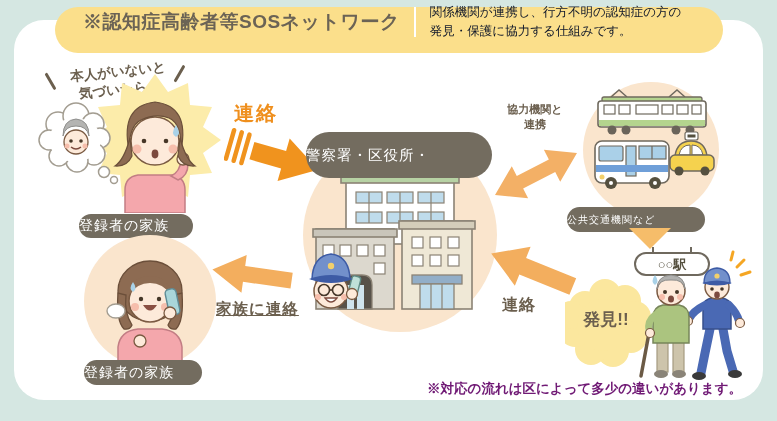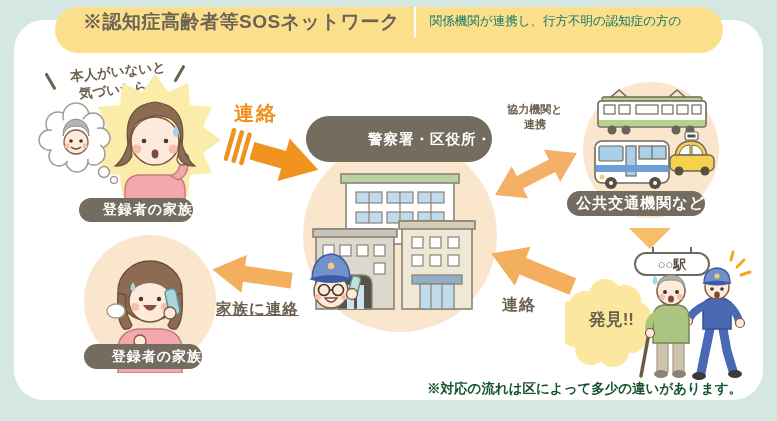--- a/index.html
+++ b/index.html
@@ -4,43 +4,44 @@
 <style>
   html,body{margin:0;padding:0;}
   .stage{position:relative;width:777px;height:421px;background:#d5e7e2;overflow:hidden;
          font-family:"Liberation Sans",sans-serif;}
   .abs{position:absolute;}
   .panel{background:#ffffff;border-radius:30px;}
   .header{background:#fbdf8b;border-radius:23px;display:flex;align-items:center;
           box-sizing:border-box;padding:0 12px 17px 28px;gap:14px;}
   .header-title{font-size:19px;font-weight:bold;color:#6b6355;letter-spacing:.5px;white-space:nowrap;}
   .header-divider{width:2px;height:30px;background:#ffffff;flex:0 0 auto;}
-  .header-desc{font-size:12.5px;color:#0f766e;line-height:1.45;}
+  .header-desc{font-size:12.5px;color:#0f172a;line-height:1.45;}
   .pill{background:#736c5f;color:#ffffff;border-radius:999px;display:flex;flex-direction:column;
-        align-items:flex-end;justify-content:center;font-weight:bold;letter-spacing:1px;
-        text-align:center;box-sizing:border-box;}
+        align-items:flex-start;justify-content:center;font-weight:normal;letter-spacing:1px;
+        text-align:center;box-sizing:border-box;margin-top:16px;}
   .brown{color:#6b5f4e;font-weight:bold;}
   .callout{transform:rotate(-6deg);text-align:center;font-size:13.5px;line-height:1.3;}
   .tickmark{width:2.5px;height:19px;background:#6b5f4e;border-radius:2px;}
   .orange-label{color:#ef8f1d;font-weight:bold;font-size:20px;letter-spacing:2px;}
-  .footnote{font-size:13.5px;color:#14532d;font-weight:bold;text-align:right;}
+  .footnote{font-size:13.5px;color:#701a75;font-weight:bold;text-align:right;}
   svg{display:block;}
 </style>
 </head>
 <body>
 
 <div class="stage">
 
   <div class="abs panel" style="left:14px;top:20px;width:749px;height:380px;"></div>
 
   <div class="abs header" style="left:55px;top:7px;width:668px;height:46px;">
     <div class="header-title">※認知症高齢者等SOSネットワーク</div>
     <div class="header-divider"></div>
     <div class="header-desc">
       <div>関係機関が連携し、行方不明の認知症の方の</div>
+      <div>発見・保護に協力する仕組みです。</div>
     </div>
   </div>
 
   <div class="abs tickmark" style="left:49px;top:72px;transform:rotate(-30deg);"></div>
   <div class="abs callout brown" style="left:58px;top:63px;width:122px;">
     <div>本人がいないと</div>
     <div>気づいたら…</div>
   </div>
   <div class="abs tickmark" style="left:178px;top:64px;transform:rotate(30deg);"></div>
 
@@ -206,21 +207,21 @@
       <rect x="109.5" y="54.5" width="8" height="3" fill="#55503f"></rect>
       <path d="M97,76 Q99,61 113,61 Q127,61 129,76 Z" fill="#f5d24e" stroke="#6f695e" stroke-width="1.5"></path>
       <path d="M101,75 Q103,65 112,65 L112,75 Z" fill="#ffffff" stroke="#6f695e" stroke-width="1"></path>
       <path d="M114,65 Q123,65 125,75 L114,75 Z" fill="#ffffff" stroke="#6f695e" stroke-width="1"></path>
       <rect x="92" y="75" width="44" height="16" rx="5" fill="#f5d24e" stroke="#6f695e" stroke-width="1.5"></rect>
       <circle cx="101" cy="91" r="4.5" fill="#55503f"></circle>
         <circle cx="127" cy="91" r="4.5" fill="#55503f"></circle>
     </g>
   </svg>
 
-  <div class="abs pill" style="left:567px;top:191px;width:138px;height:25px;font-size:15px;">公共交通機関など</div>
+  <div class="abs pill" style="left:567px;top:191px;width:138px;height:25px;font-size:10px;">公共交通機関など</div>
 
   <svg class="abs" style="left:628px;top:226px;" width="44" height="24" viewBox="0 0 44 24">
     <polygon points="1,2 43,2 22,23" fill="#f6bd6a"></polygon>
   </svg>
 
   <svg class="abs" style="left:565px;top:245px;" width="200" height="140" viewBox="0 0 200 140">
     <g fill="#fbe79e">
       <circle cx="20" cy="62" r="16"></circle>
         <circle cx="40" cy="50" r="16"></circle>
         <circle cx="60" cy="56" r="16"></circle>
@@ -271,21 +272,21 @@
       <circle cx="106" cy="46" r="14" fill="#fdeada" stroke="#7a5a42" stroke-width="1.5"></circle>
       <path d="M92,44 Q92,31 106,30 Q120,31 120,44 Q118,34 106,35 Q94,34 92,44 Z" fill="#b0b0ae" stroke="#8e8e8c" stroke-width="1"></path>
       <circle cx="100" cy="47" r="2" fill="#463728"></circle>
         <circle cx="112" cy="47" r="2" fill="#463728"></circle>
       <ellipse cx="106" cy="54" rx="3" ry="3.5" fill="#7c4a3e"></ellipse>
       <circle cx="97" cy="52" r="3" fill="#f6beac"></circle>
         <circle cx="115" cy="52" r="3" fill="#f6beac"></circle>
       <path d="M90,30 q5,7 0,10 q-5,-3 0,-10" fill="#a9d2e8"></path>
     </g>
   </svg>
-  <div class="abs brown" style="left:578px;top:308px;width:56px;font-size:17px;text-align:right;">発見!!</div>
+  <div class="abs brown" style="left:578px;top:308px;width:56px;font-size:17px;text-align:center;">発見!!</div>
 
   <svg class="abs" style="left:482px;top:240px;" width="100" height="60" viewBox="0 0 100 60">
     <polygon transform="rotate(22 50 30)" points="6,30 40,9 40,21 94,21 94,39 40,39 40,51" fill="#f3ae5e"></polygon>
   </svg>
   <div class="abs brown" style="left:502px;top:295px;font-size:16px;letter-spacing:1px;">連絡</div>
 
   <svg class="abs" style="left:208px;top:250px;" width="88" height="50" viewBox="0 0 88 50">
     <polygon transform="rotate(8 44 25)" points="4,25 36,6 36,17 84,17 84,33 36,33 36,44" fill="#f3ae5e"></polygon>
   </svg>
   <div class="abs brown" style="left:216px;top:299px;font-size:15.5px;letter-spacing:1px;text-decoration:underline;">家族に連絡</div>

